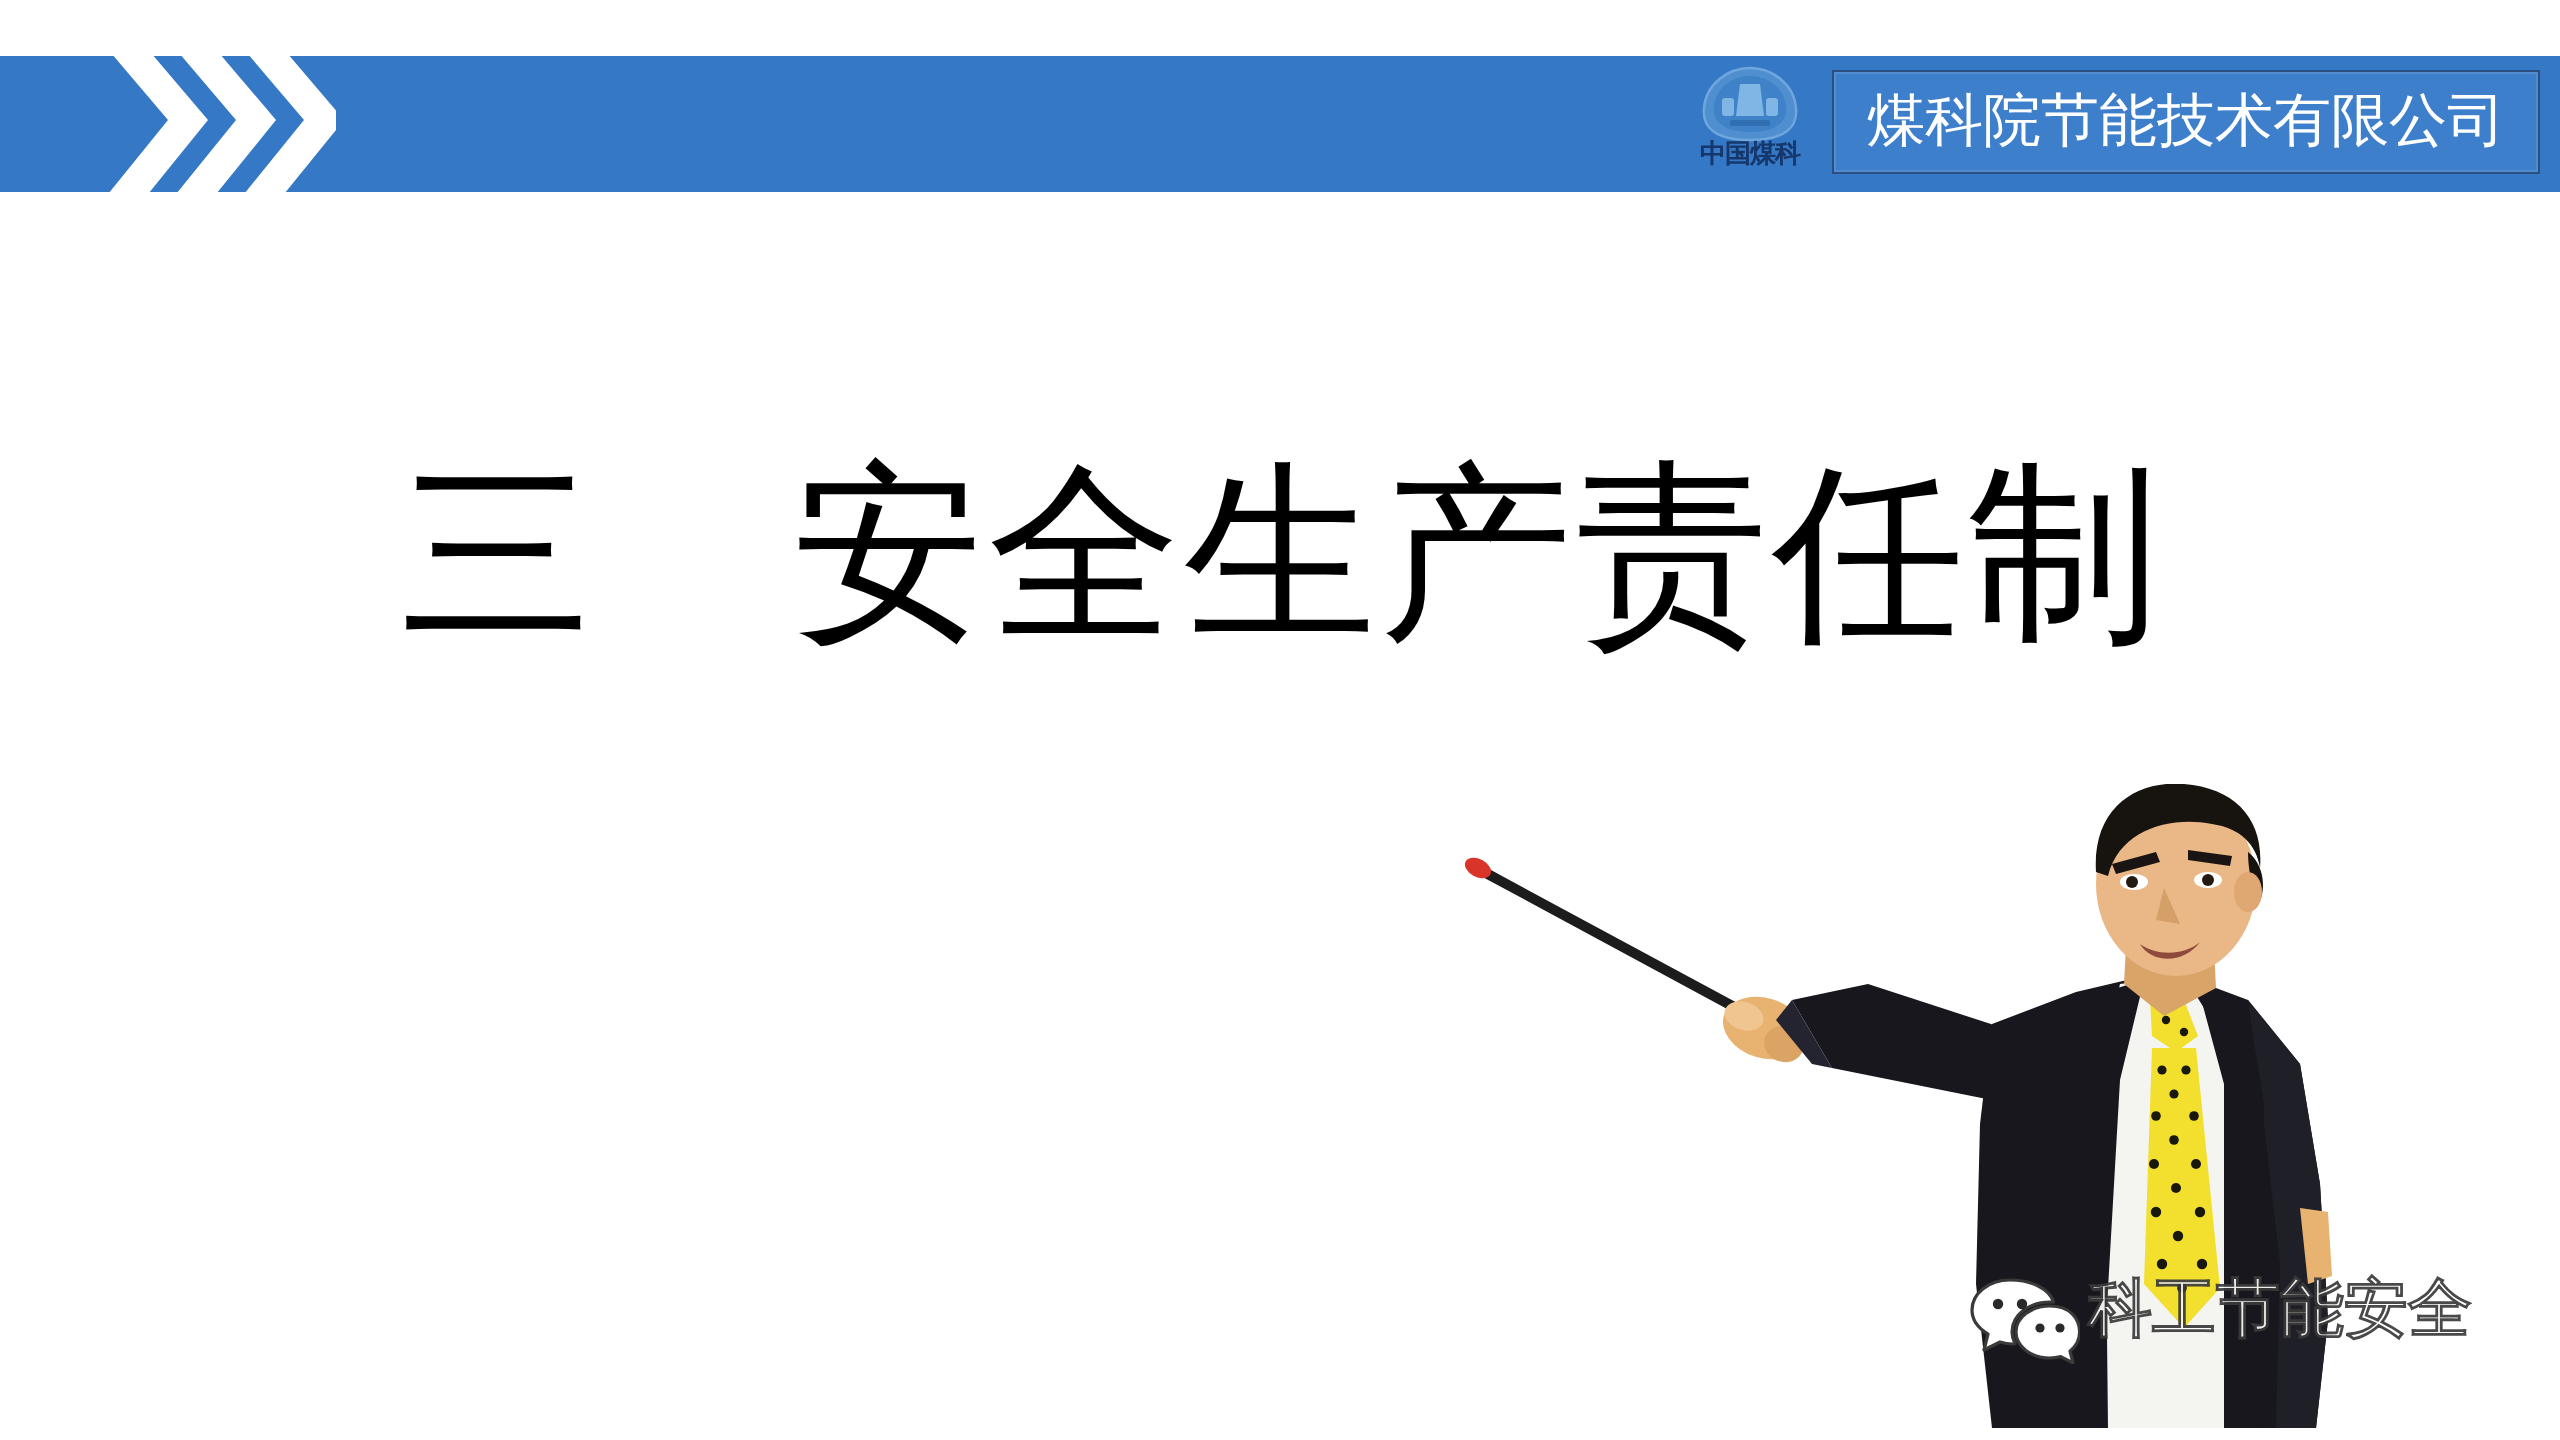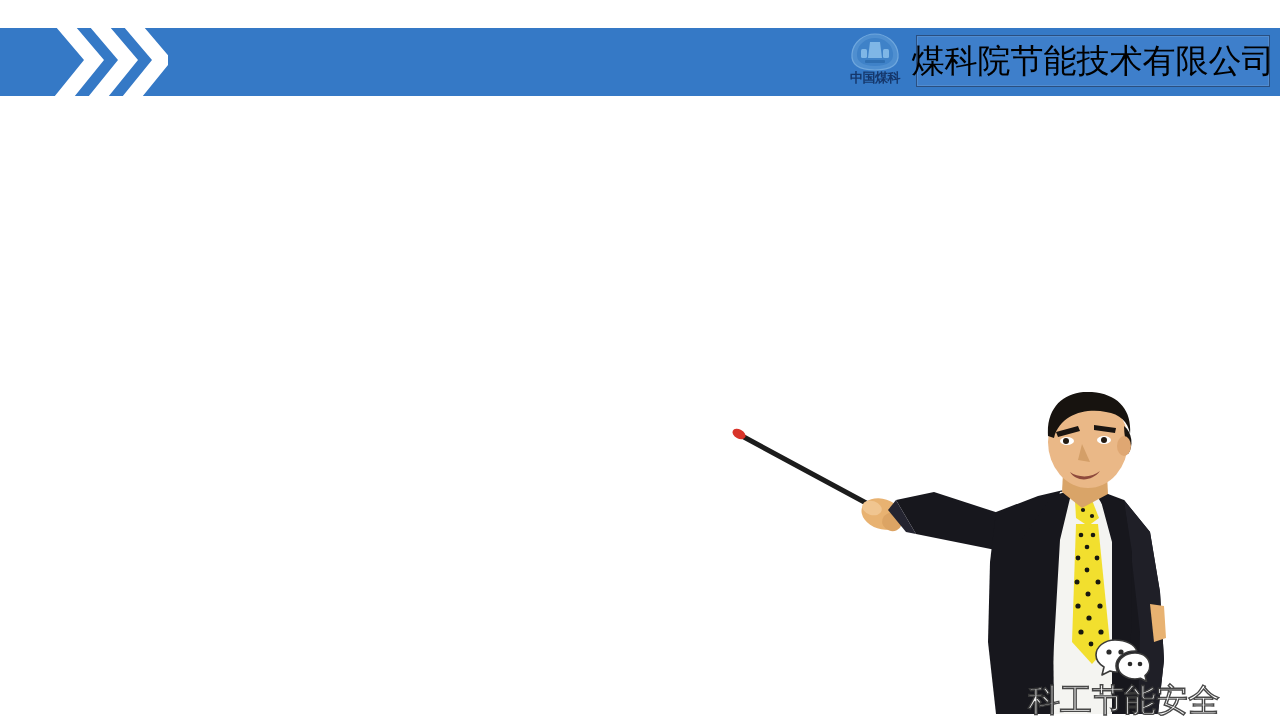--- a/index.html
+++ b/index.html
@@ -73,23 +73,23 @@
     box-sizing: border-box;
     background: #3E7FCB;
     border: 1px solid #2a4f80;
     box-shadow: inset 0 0 0 1px rgba(255,255,255,0.10);
     display: flex;
     align-items: center;
     justify-content: center;
   }
   .company-box-text {
     font-family: Liberation Sans, sans-serif;
-    font-size: 33px;
+    font-size: 29px;
     line-height: 36px;
-    color: #000000;
+    color: #ffffff;
     letter-spacing: 0px;
     white-space: nowrap;
   }
 
   
   .slide-title {
     position: absolute;
     left: 200px;
     top: 222px;
     width: 900px;
@@ -111,22 +111,21 @@
   }
 
   
   .watermark {
     position: absolute;
     left: 984px;
     top: 636px;
     width: 276px;
     height: 50px;
     display: flex;
-    align-items: center;
-    flex-direction: column;
+    align-items: flex-start;
   }
   .wechat-icon {
     width: 56px;
     height: 46px;
     flex: 0 0 auto;
   }
   .watermark-text {
     margin-left: 4px;
     font-family: "DejaVu Sans", "Liberation Sans", sans-serif;
     font-size: 32px;
@@ -160,20 +159,21 @@
         <rect x="19" y="28" width="20" height="3" rx="1" fill="#2f6fb2"></rect>
       </svg>
       <div class="logo-caption">中国煤科</div>
     </div>
 
     <div class="company-box">
       <span class="company-box-text">煤科院节能技术有限公司</span>
     </div>
   </div>
 
+  <div class="slide-title">三　安全生产责任制</div>
 
   <svg class="presenter" viewBox="0 0 462 328">
 
     <g>
       <line x1="22" y1="44" x2="148" y2="112" stroke="#1c1c1c" stroke-width="5" stroke-linecap="round"></line>
       <ellipse cx="19" cy="42" rx="7" ry="4.5" fill="#d8342a" transform="rotate(28 19 42)"></ellipse>
     </g>
 
     <g>
       <ellipse cx="162" cy="122" rx="21" ry="15" fill="#e8b271" transform="rotate(18 162 122)"></ellipse>

